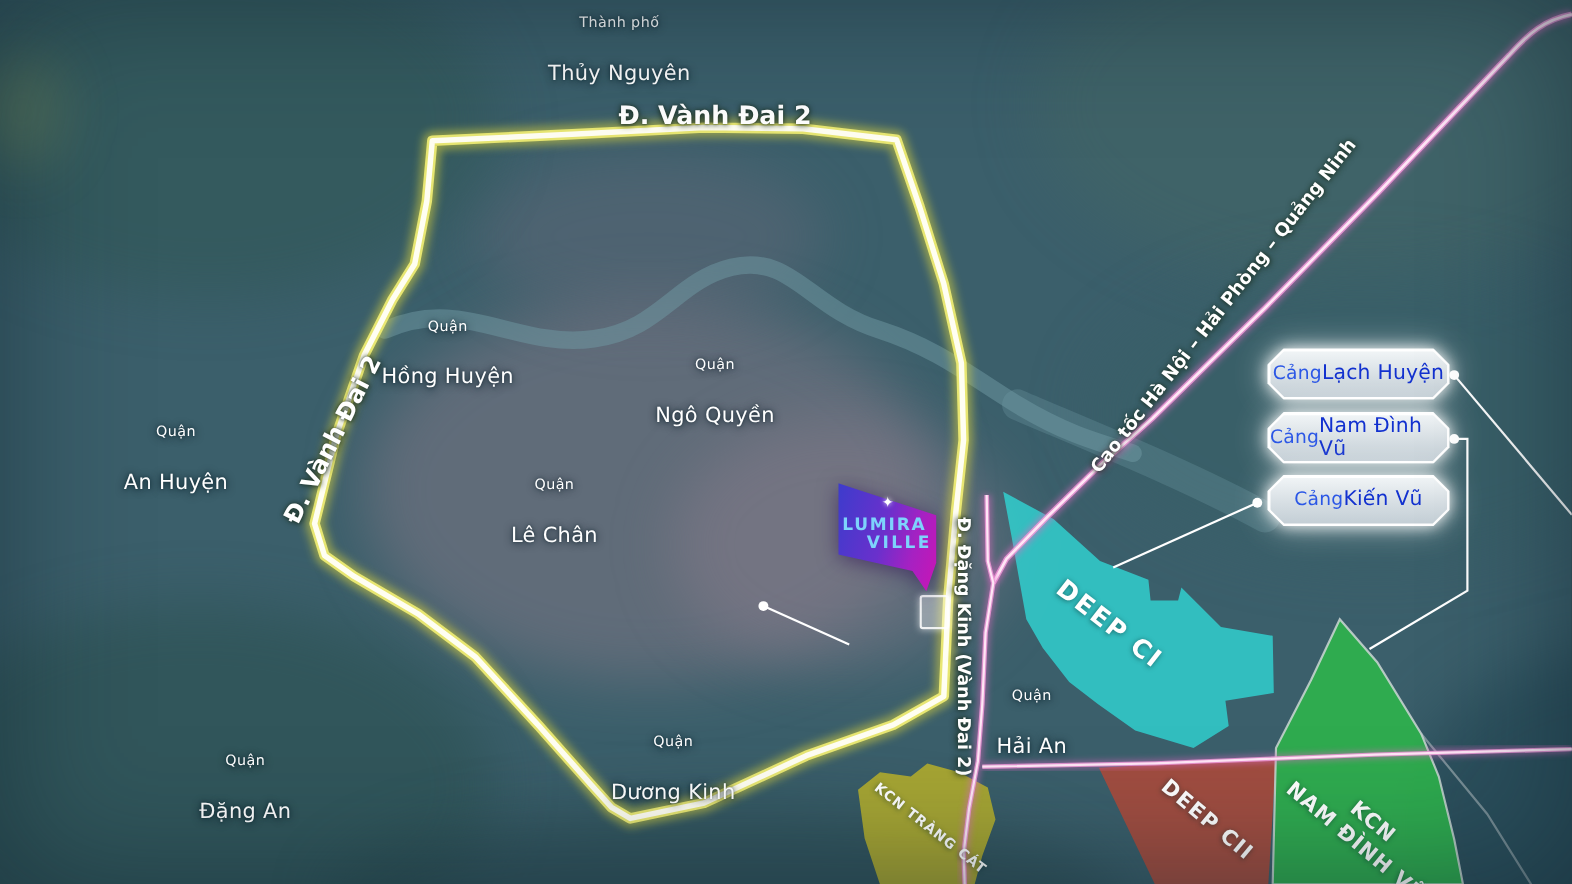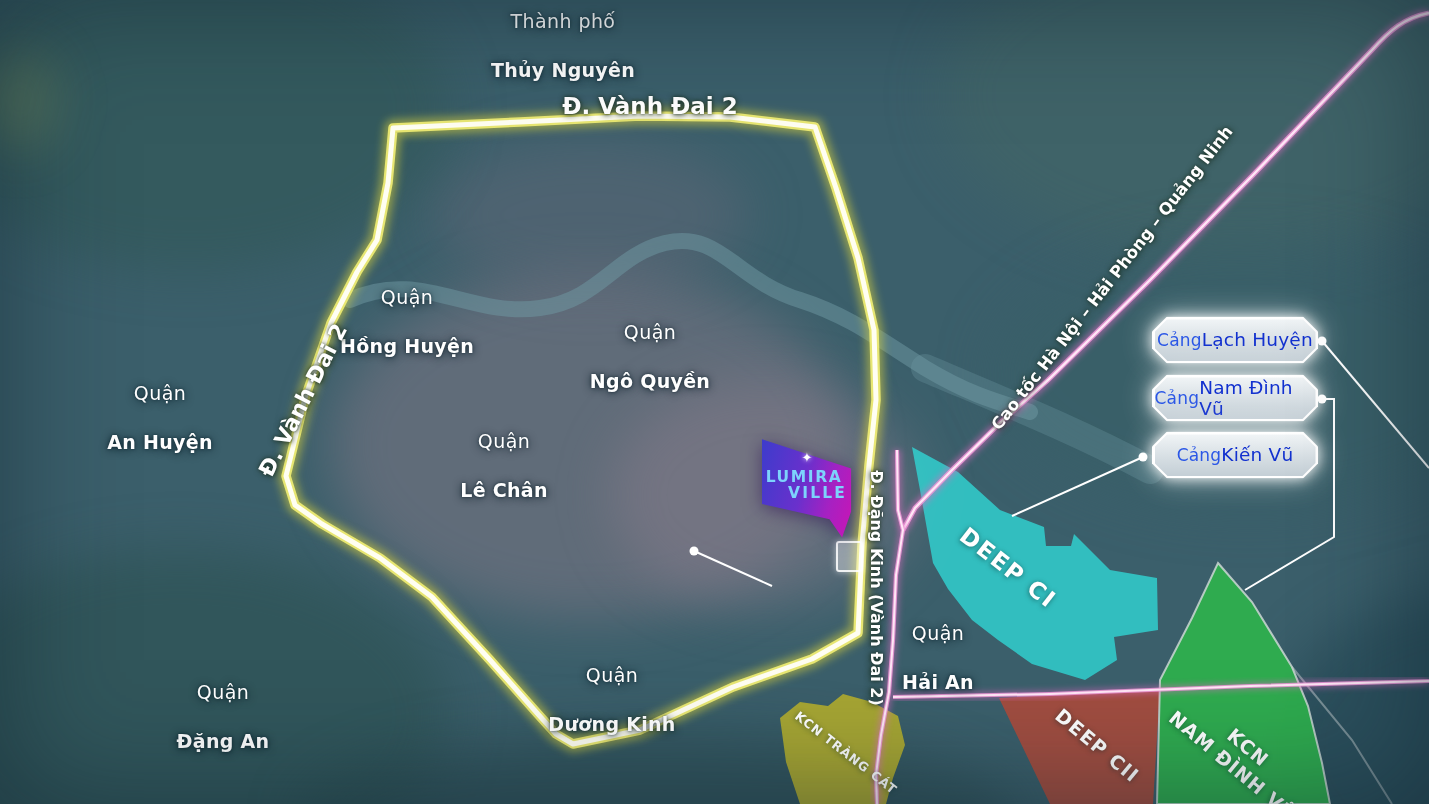--- a/index.html
+++ b/index.html
@@ -6,22 +6,22 @@
   #stage{
     position:relative;width:1429px;height:804px;overflow:hidden;
     background:#3b5f6b;
     font-family:"DejaVu Sans","Liberation Sans",sans-serif;
   }
   
   .patch{position:absolute;border-radius:50%;filter:blur(26px);pointer-events:none;}
   
   .map-label{position:absolute;transform:translate(-50%,-50%);text-align:center;color:#fff;
     line-height:1.18;text-shadow:0 1px 8px rgba(5,25,35,.85),0 0 3px rgba(5,25,35,.6);white-space:nowrap;}
-  .map-label .l1{display:block;font-size:19px;font-weight:400;letter-spacing:.4px;}
-  .map-label .l2{display:block;font-size:19px;font-weight:700;letter-spacing:.3px;margin-top:27px;}
+  .map-label .l1{display:block;font-size:13px;font-weight:400;letter-spacing:.4px;}
+  .map-label .l2{display:block;font-size:19px;font-weight:400;letter-spacing:.3px;margin-top:27px;}
   .road-label{position:absolute;transform:translate(-50%,-50%);color:#fff;font-weight:700;
     text-shadow:0 1px 6px rgba(25,45,30,.95),0 0 3px rgba(25,45,30,.7);white-space:nowrap;}
   .zone-label{position:absolute;transform-origin:center;color:#fff;font-weight:700;
     text-shadow:0 1px 5px rgba(10,40,40,.55);white-space:nowrap;text-align:center;line-height:1.25;}
   
   .badge-glow{position:absolute;transform:translate(-50%,-50%);filter:drop-shadow(0 0 7px rgba(255,255,255,.95)) drop-shadow(0 0 14px rgba(255,255,255,.45));}
   .badge-frame{position:relative;background:#ffffff;
     clip-path:polygon(15px 0,calc(100% - 15px) 0,100% 15px,100% calc(100% - 15px),calc(100% - 15px) 100%,15px 100%,0 calc(100% - 15px),0 15px);}
   .badge-inner{position:absolute;inset:2.5px;display:flex;flex-direction:row;align-items:center;justify-content:center;
     background:linear-gradient(180deg,#f0f4f6 0%,#d6dee3 55%,#c3ced5 100%);

